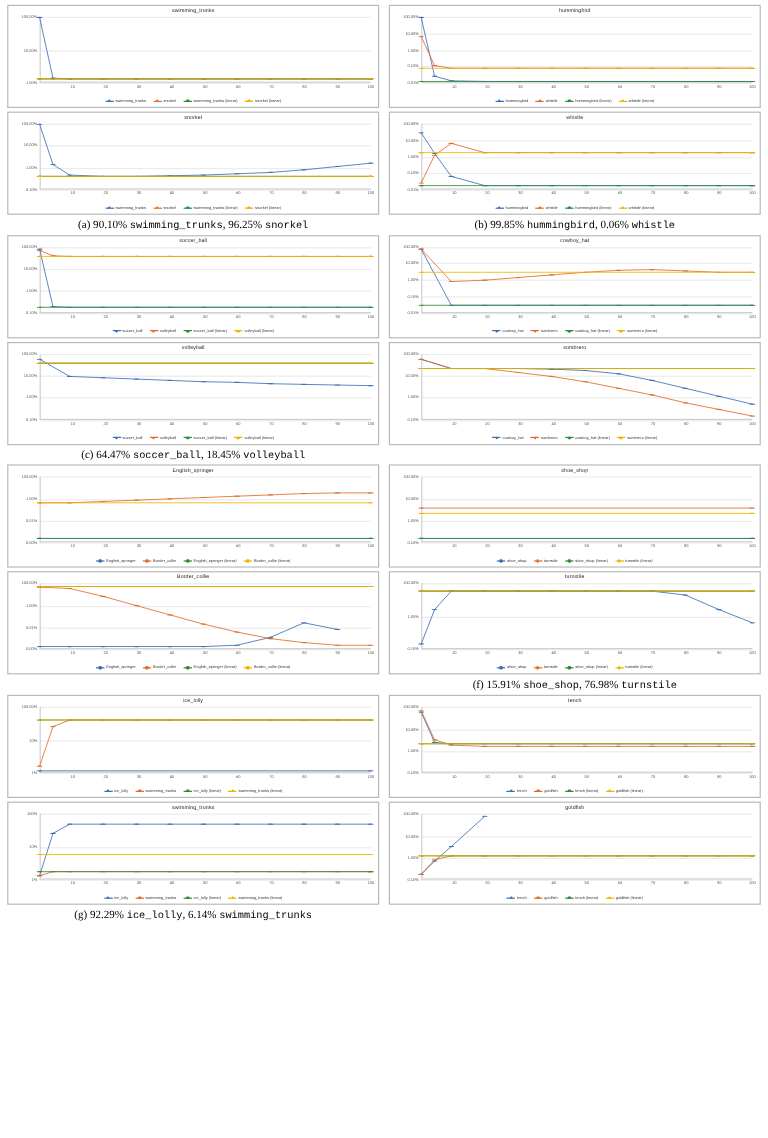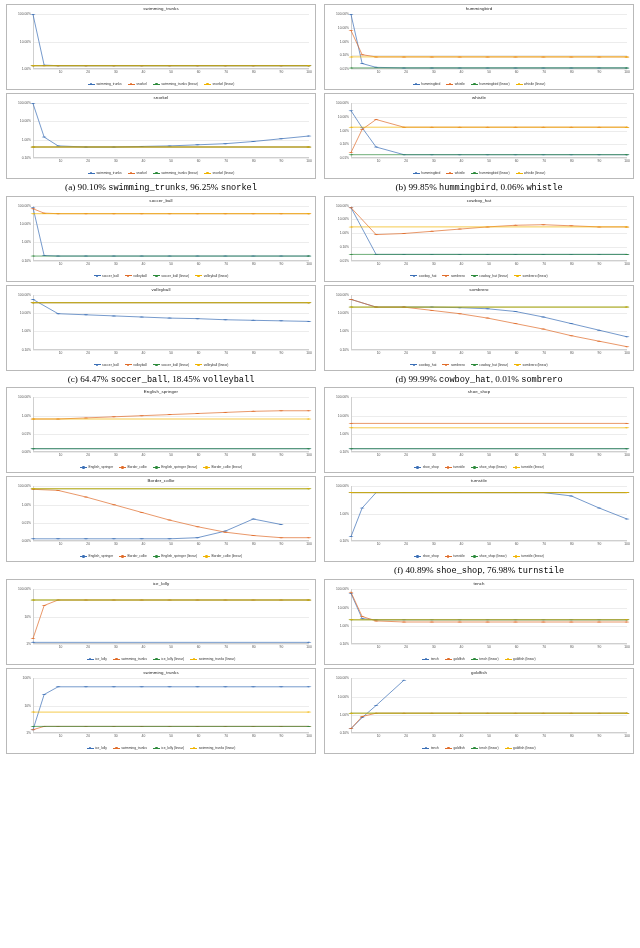--- a/index.html
+++ b/index.html
@@ -699,21 +699,20 @@
               </div>
               <div class="litem">
                 <span class="lmark" style="background: rgb(240, 180, 0);">
                   <span style="position: absolute; left: 50%; top: 50%; width: 2.4px; height: 2.4px; margin-left: -1.2px; margin-top: -1.2px; border-radius: 50%; background: rgb(240, 180, 0);"></span>
                 </span>
                 <span>sombrero (linear)</span>
               </div>
             </div>
           </div>
         </div>
-        <div class="caption"><span>(d) </span><span>99.99% </span><span class="mono">cowboy_hat</span><span>, 0.01% </span><span class="mono">sombrero</span></div>
       </div>
       <div class="cell">
         <div class="figpair">
           <div class="panel">
             <div class="ptitle">English_springer</div>
             <div class="plot">
               <div class="gridline" style="top: 0%;"></div>
               <div class="ytick" style="top: 0%;">100.00%</div>
               <div class="gridline" style="top: 33.3333%;"></div>
               <div class="ytick" style="top: 33.3333%;">1.00%</div>
@@ -1002,21 +1001,21 @@
               </div>
               <div class="litem">
                 <span class="lmark" style="background: rgb(240, 180, 0);">
                   <span style="position: absolute; left: 50%; top: 50%; width: 2.4px; height: 2.4px; margin-left: -1.2px; margin-top: -1.2px; border-radius: 50%; background: rgb(240, 180, 0);"></span>
                 </span>
                 <span>turnstile (linear)</span>
               </div>
             </div>
           </div>
         </div>
-        <div class="caption"><span>(f) </span><span>40.89% </span><span class="mono">shoe_shop</span><span>, 76.98% </span><span class="mono">turnstile</span></div>
+        <div class="caption"><span>(f) </span><span>15.91% </span><span class="mono">shoe_shop</span><span>, 76.98% </span><span class="mono">turnstile</span></div>
       </div>
       <div class="cell">
         <div class="figpair">
           <div class="panel">
             <div class="ptitle">ice_lolly</div>
             <div class="plot">
               <div class="gridline" style="top: 0%;"></div>
               <div class="ytick" style="top: 0%;">100.00%</div>
               <div class="gridline" style="top: 50%;"></div>
               <div class="ytick" style="top: 50%;">10%</div>
@@ -1163,20 +1162,21 @@
               </div>
               <div class="litem">
                 <span class="lmark" style="background: rgb(240, 180, 0);">
                   <span style="position: absolute; left: 50%; top: 50%; width: 2.4px; height: 2.4px; margin-left: -1.2px; margin-top: -1.2px; border-radius: 50%; background: rgb(240, 180, 0);"></span>
                 </span>
                 <span>swimming_trunks (linear)</span>
               </div>
             </div>
           </div>
         </div>
+        <div class="caption"><span>(g) </span><span>92.29% </span><span class="mono">ice_lolly</span><span>, 6.14% </span><span class="mono">swimming_trunks</span></div>
       </div>
       <div class="cell">
         <div class="figpair">
           <div class="panel">
             <div class="ptitle">tench</div>
             <div class="plot">
               <div class="gridline" style="top: 0%;"></div>
               <div class="ytick" style="top: 0%;">100.00%</div>
               <div class="gridline" style="top: 33.3333%;"></div>
               <div class="ytick" style="top: 33.3333%;">10.00%</div>

